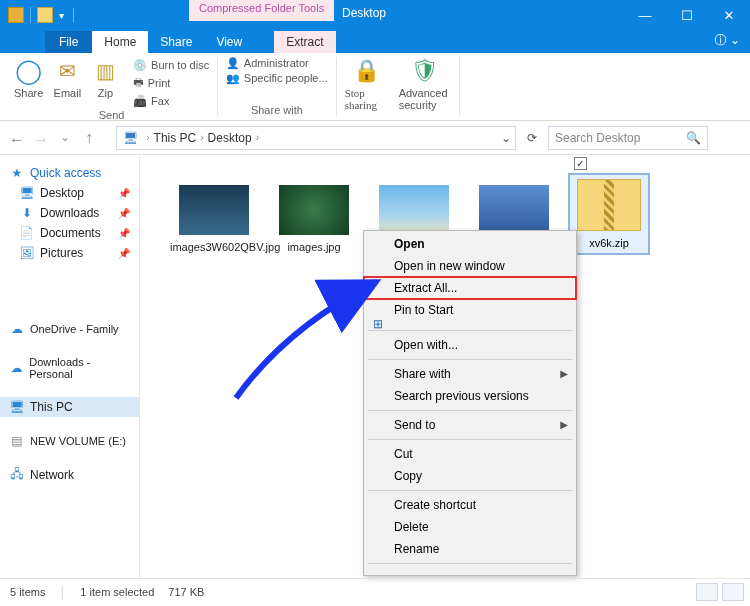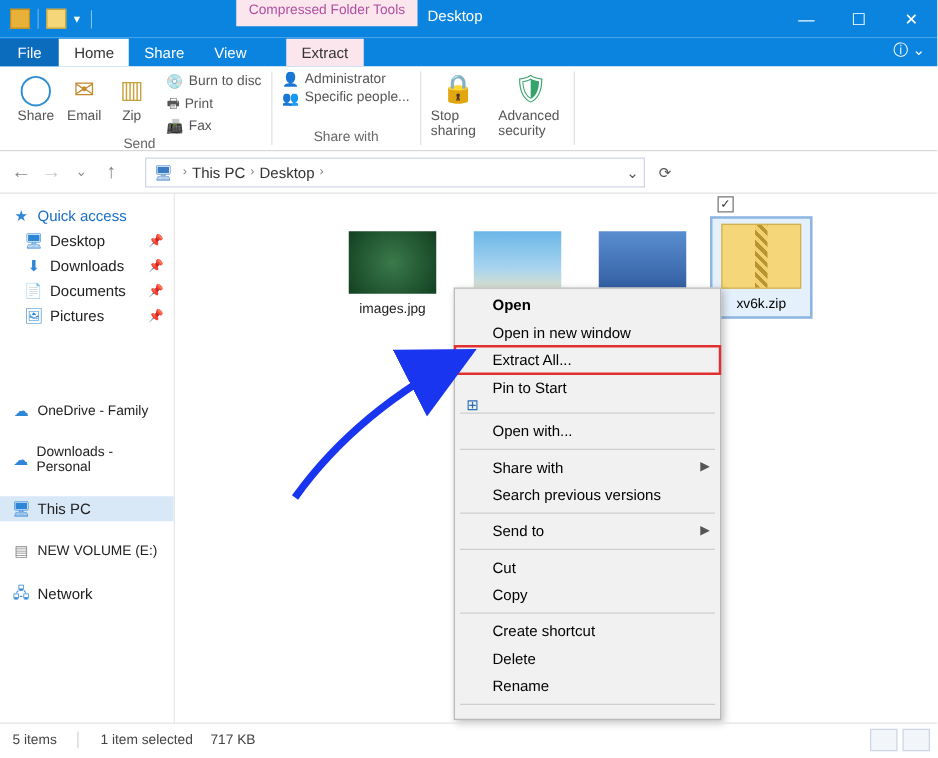--- a/index.html
+++ b/index.html
@@ -7,21 +7,21 @@
 
 .titlebar { height: 30px; background: #0b84e0; display: flex; align-items: center; color: #fff; position: relative; }
 .titlebar .qat { display: flex; gap: 6px; align-items: center; padding-left: 8px; }
 .titlebar .qat .qic { width: 16px; height: 16px; background: #e8b23a; border: 1px solid #c48e1a; }
 .titlebar .qat .qsep { width: 1px; height: 16px; background: rgba(255,255,255,.35); }
 .cxtab { position: absolute; left: 189px; top: 0; height: 21px; background: #fbe6ee; color: #b050a0; padding: 2px 10px; font-size: 11px; }
 .titlebar .tname { position: absolute; left: 342px; top: 6px; font-size: 12px; }
 .winbtns { position: absolute; right: 0; top: 0; display: flex; }
 .winbtns div { width: 42px; height: 30px; display: flex; align-items: center; justify-content: center; font-size: 13px; }
 
-.tabs { height: 23px; background: #0b84e0; display: flex; align-items: flex-end; position: relative; }
+.tabs { height: 23px; background: #0b84e0; display: flex; align-items: flex-end; position: relative; padding-left: 45px; }
 .tab { padding: 4px 12px; color: #fff; font-size: 12px; }
 .tab.file { background: #0b6cbd; padding: 4px 14px; }
 .tab.active { background: #fff; color: #333; margin-top: 36px; }
 .tab.ctx { background: #fbe6ee; color: #333; margin-left: 0; }
 .tabs .spacer { flex: 1; }
 .tabs .chev { color: #fff; padding: 0 10px 4px; }
 
 .ribbon { height: 68px; background: #fff; border-bottom: 1px solid #d9d9d9; display: flex; padding: 4px 6px; }
 .rgroup { border-right: 1px solid #e3e3e3; padding: 0 8px; display: flex; flex-direction: column; align-items: center; font-size: 11px; }
 .rgroup .lg { display: flex; gap: 10px; }
@@ -146,21 +146,21 @@
           <span>👥</span>
           <span>Specific people...</span>
         </div>
     </div>
     <div class="glabel">Share with</div>
   </div>
   <div class="rgroup">
     <div class="lg">
       <div class="rg-big">
           <div class="ric" style="color:#c7a139;font-size:22px;">🔒</div>
-          <span style="width:44px;">Stop sharing</span>
+          <span style="width:44px;font-family:Liberation Serif, serif;">Stop sharing</span>
         </div>
       <div class="rg-big">
           <div class="ric" style="color:#36a36b;font-size:22px;">🛡</div>
           <span style="width:52px;">Advanced security</span>
         </div>
     </div>
     <div class="glabel">&nbsp;</div>
   </div>
 </div>
 
@@ -172,20 +172,24 @@
   <div class="addr">
     <span style="color:#3b7cc4;margin-right:4px;">🖥</span>
     <span class="crumb-sep">›</span>
     <span>This PC</span>
     <span class="crumb-sep">›</span>
     <span>Desktop</span>
     <span class="crumb-sep">›</span>
     <span class="dd">⌄</span>
   </div>
   <span class="refresh">⟳</span>
+  <div class="search">
+    <span>Search Desktop</span>
+    <span class="sic">🔍</span>
+  </div>
 </div>
 
 <div class="body">
   <div class="sidebar">
     <div class="navitem top">
         <span class="ni-icon" style="color:#2e86d6;">★</span>
         <span>Quick access</span>
       </div>
     <div class="navitem">
         <span class="ni-icon" style="color:#2e86d6;">🖥</span>
@@ -231,20 +235,24 @@
         <span style="font-size:11px;">NEW VOLUME (E:)</span>
       </div>
     <div class="navgap"></div>
     <div class="navitem top2">
         <span class="ni-icon" style="color:#2e86d6;">🖧</span>
         <span>Network</span>
       </div>
   </div>
 
   <div class="content">
+    <div class="fileitem" style="left:30px;top:30px;">
+      <div class="thumb" style="background:linear-gradient(#1a3a52,#386a8c);"></div>
+      <span>images3W602QBV.jpg</span>
+    </div>
     <div class="fileitem" style="left:130px;top:30px;">
       <div class="thumb" style="background:radial-gradient(circle,#3a7a4a,#134022);"></div>
       <span>images.jpg</span>
     </div>
     <div class="fileitem" style="left:230px;top:30px;">
       <div class="thumb" style="background:linear-gradient(#6bb6e8,#a8d4ee 60%,#e8e2c4);"></div>
       <span></span>
     </div>
     <div class="fileitem" style="left:330px;top:30px;">
       <div class="thumb" style="background:linear-gradient(#5a8ed0,#2f5a9e);"></div>

